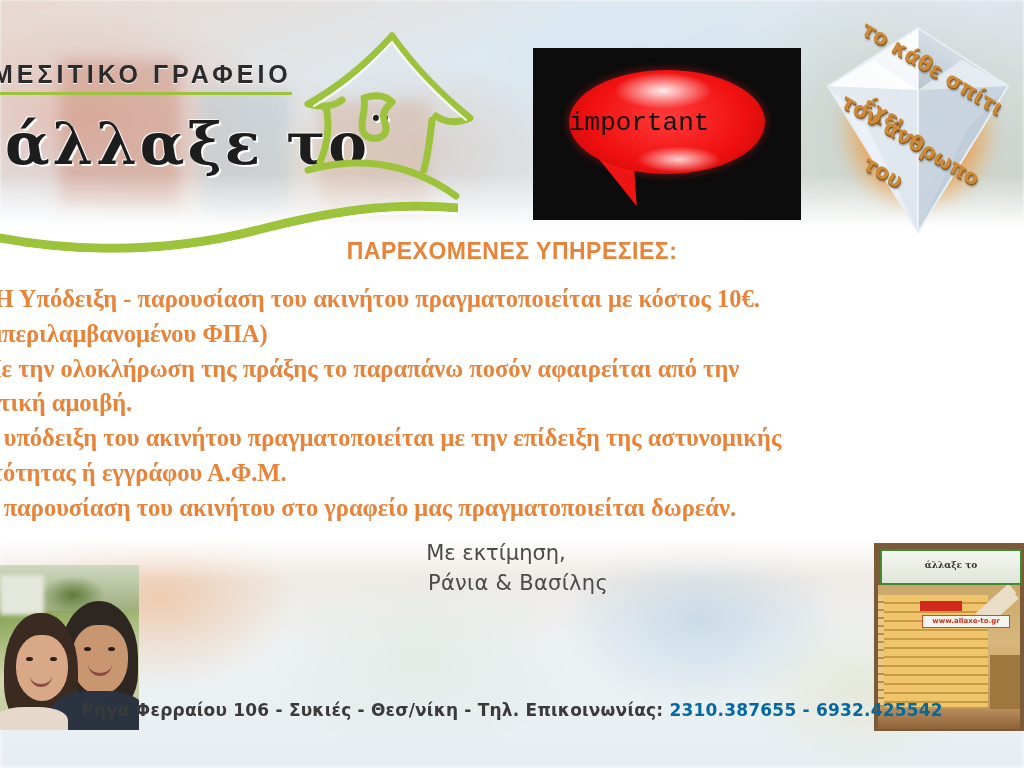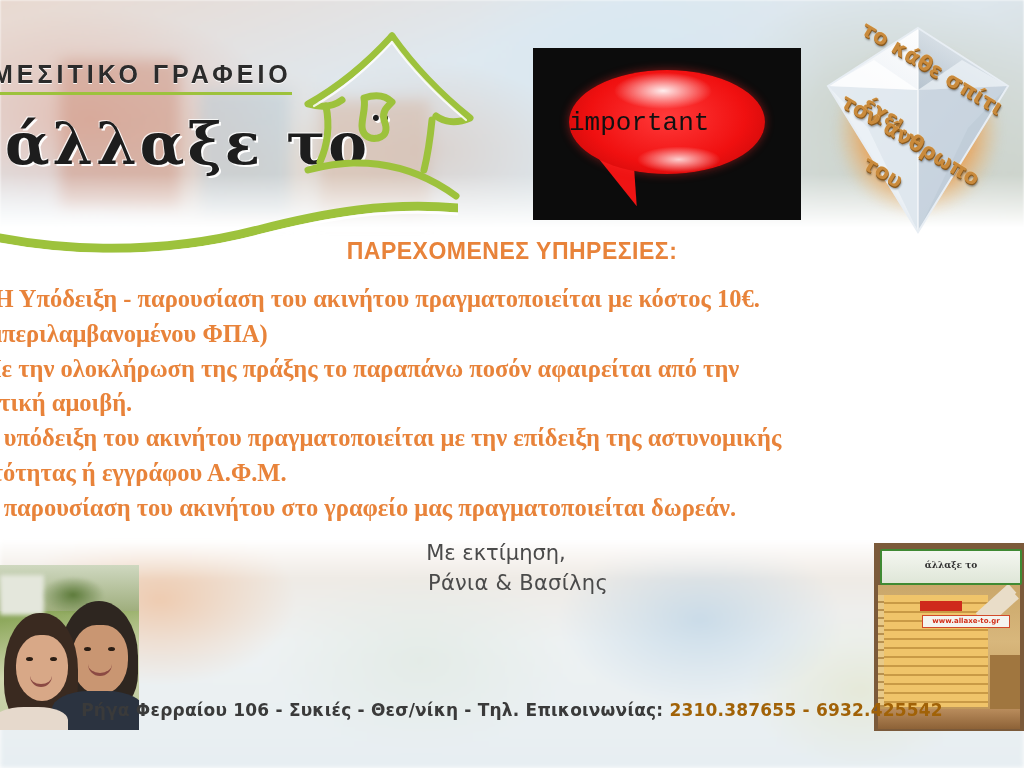--- a/index.html
+++ b/index.html
@@ -173,21 +173,21 @@
     background:linear-gradient(180deg,#b98c5c,#8d6237);}
   .shop-sidecase{position:absolute;left:4px;top:52px;width:12px;height:112px;
     background:repeating-linear-gradient(180deg,#e8c988 0px,#e8c988 6px,#b8914f 6px,#b8914f 8px);}
 
   
   .footer{
     position:absolute;left:0;top:700px;width:1024px;text-align:center;
     font-size:17px;font-weight:bold;color:#3a3a3a;
     font-family:"DejaVu Sans", sans-serif;letter-spacing:.2px;
   }
-  .footer .phones{color:#a16207;margin-top:12px;}
+  .footer .phones{color:#0369a1;margin-top:12px;}
 </style>
 </head>
 <body>
 
 <div id="poster">
 
   <div class="top-band">
     <div class="blur-rect" style="left:60px;top:60px;width:120px;height:150px;background:rgba(206,150,130,.5);"></div>
     <div class="blur-rect" style="left:200px;top:90px;width:90px;height:130px;background:rgba(188,206,216,.55);"></div>
     <div class="blur-rect" style="left:320px;top:100px;width:110px;height:120px;background:rgba(214,182,162,.5);"></div>

